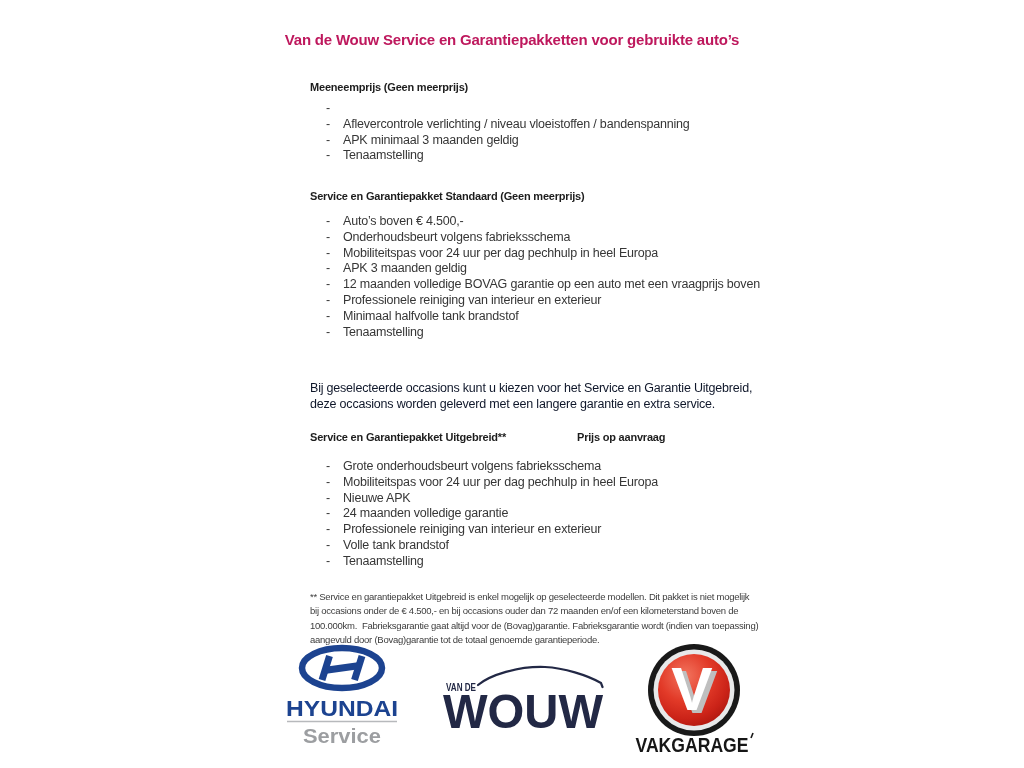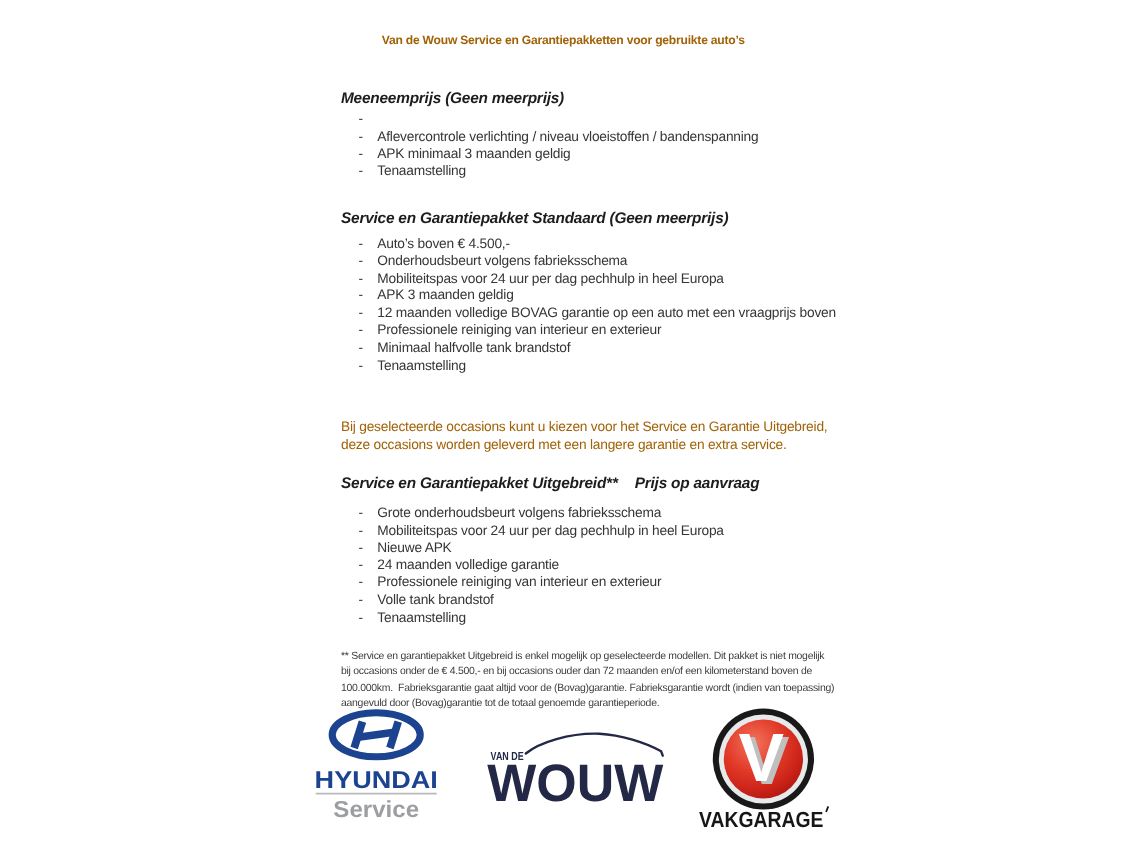--- a/index.html
+++ b/index.html
@@ -5,46 +5,46 @@
   html,body { margin:0; padding:0; }
   body {
     width:1024px; height:768px; position:relative; overflow:hidden;
     background:#ffffff; color:#363636;
     font-family:"Liberation Sans", sans-serif;
   }
   .abs { position:absolute; }
 
   .doc-title {
     left:512px; top:31px; transform:translateX(-50%);
-    font-size:11px; font-weight:bold; color:#a16207;
+    font-size:15px; font-weight:bold; color:#be185d;
     white-space:nowrap; letter-spacing:-0.2px;
   }
   .heading {
-    font-size:14px; font-weight:bold; color:#1d1d1d;
-    white-space:nowrap; letter-spacing:-0.2px;font-style:italic;
+    font-size:11px; font-weight:bold; color:#1d1d1d;
+    white-space:nowrap; letter-spacing:-0.2px;
   }
   #heading-1 { left:310px; top:81px; }
   #heading-2 { left:310px; top:190px; }
   #heading-3 { left:310px; top:431px; width:405px; }
   #heading-3 .price-label { position:absolute; left:223px; top:0;padding-left:44px; }
 
   .bullet-list { font-size:12.5px; letter-spacing:-0.2px; color:#363636; }
   #list-1 { left:310px; top:101px; }
   #list-2 { left:310px; top:214px; }
   #list-3 { left:310px; top:459px; }
   .bullet-row {
     display:flex; padding-left:16px; line-height:15.8px; height:15.8px;
     white-space:nowrap;
   }
   .bullet-dash { flex:0 0 17px; width:17px; }
 
   .paragraph {
     left:310px; top:380px;
     font-size:12.5px; line-height:16px; letter-spacing:-0.2px;
-    white-space:pre; color:#a16207;
+    white-space:pre; color:#0f172a;
   }
   .footnote {
     left:310px; top:590px;
     font-size:9.5px; line-height:14.4px; letter-spacing:-0.25px;
     white-space:pre; color:#3c3c3c;
   }
 
   .logo-svg { position:absolute; }
   #logo-hyundai { left:283px; top:643px; }
   #logo-wouw { left:438px; top:662px; }

